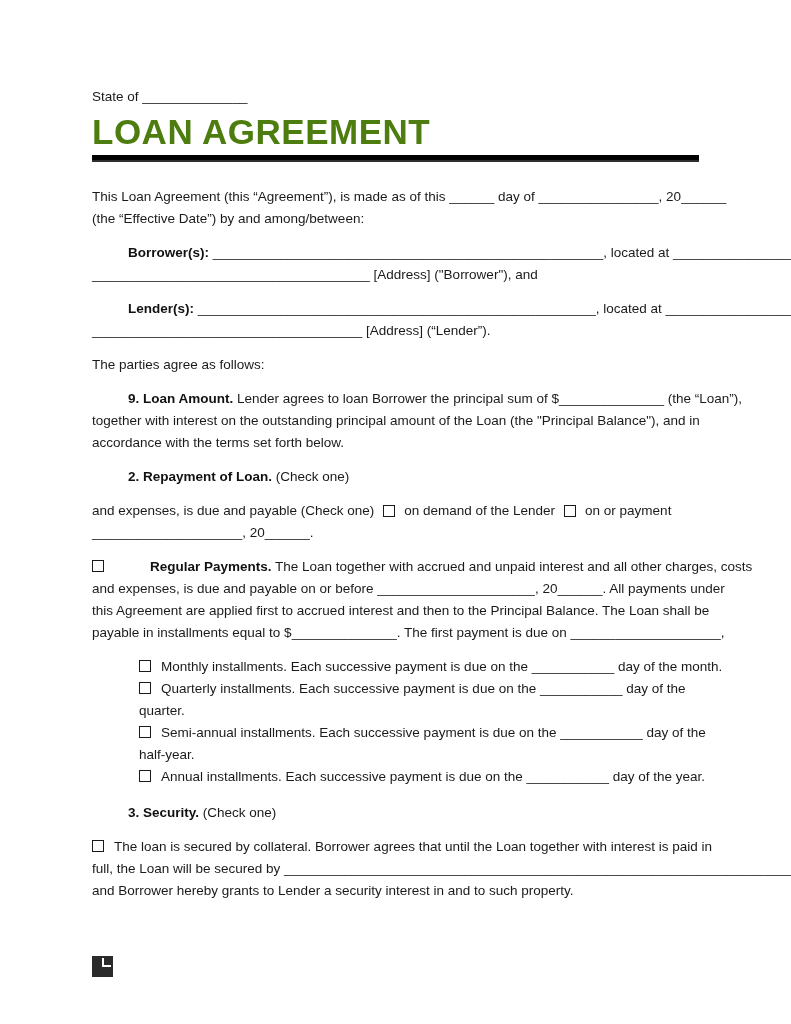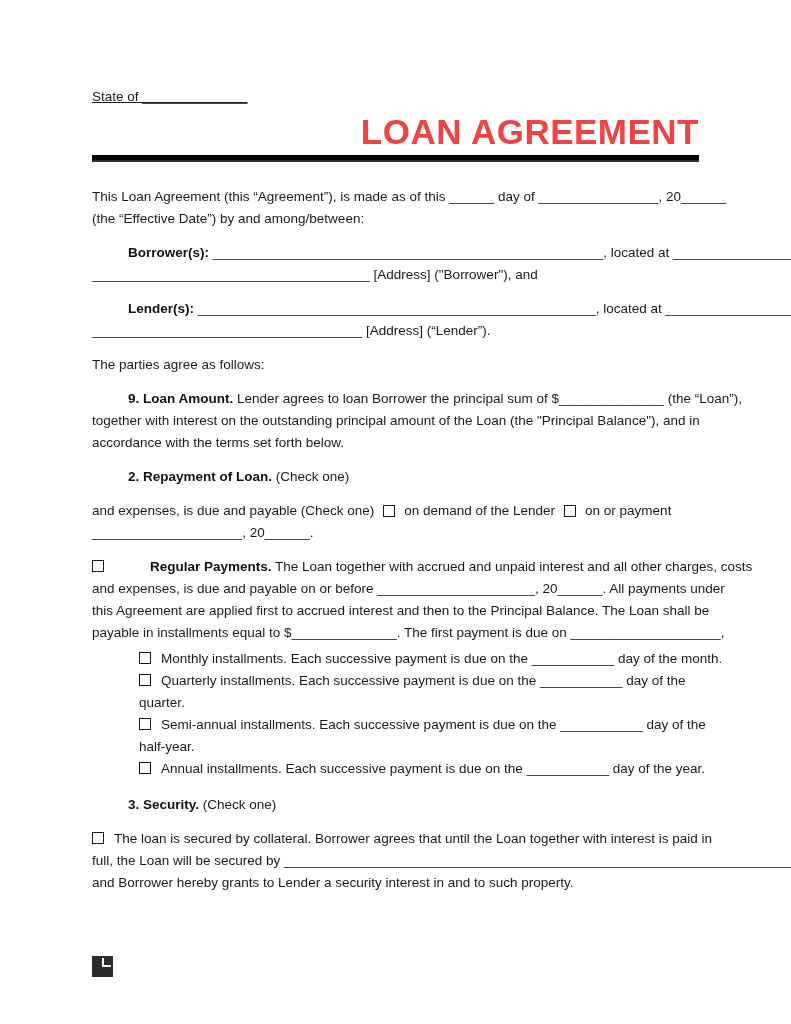--- a/index.html
+++ b/index.html
@@ -5,27 +5,27 @@
   * { margin:0; padding:0; box-sizing:border-box; }
   html,body { background:#ffffff; }
   body {
     width:791px; height:1024px; overflow:hidden; position:relative;
     font-family:"Liberation Sans","DejaVu Sans",sans-serif;
     font-size:13.5px; color:#1a1a1a;
   }
   .content { margin:0 92px; padding-top:86px; width:607px; }
   .ln { line-height:22px; min-height:22px; white-space:nowrap; }
   .para { margin-bottom:12px; }
-  .para-tight { margin-bottom:4px; }
+  .para-tight { margin-bottom:12px; }
   .para-list { margin-bottom:14px; }
   b { font-weight:bold; color:#111;padding-left:36px; }
-  .state-line { line-height:22px;text-decoration:underline; }
+  .state-line { line-height:22px; }
   .doc-title {
     font-size:35px; font-weight:bold; line-height:44px; letter-spacing:.5px;
-    text-align:right; color:#ef4444; margin-top:2px;
+    text-align:left; color:#4d7c0f; margin-top:2px;
   }
   .title-rule {
     height:2px; background:#cfcfcf;
     border-top:5px solid #000; border-bottom:2px solid #2e2e2e;
     margin-top:1px;
   }
   .body-text { margin-top:24px; }
   .cb {
     display:inline-block; width:12px; height:12px;
     border:1.5px solid #1a1a1a; background:#fff; vertical-align:-1px;

